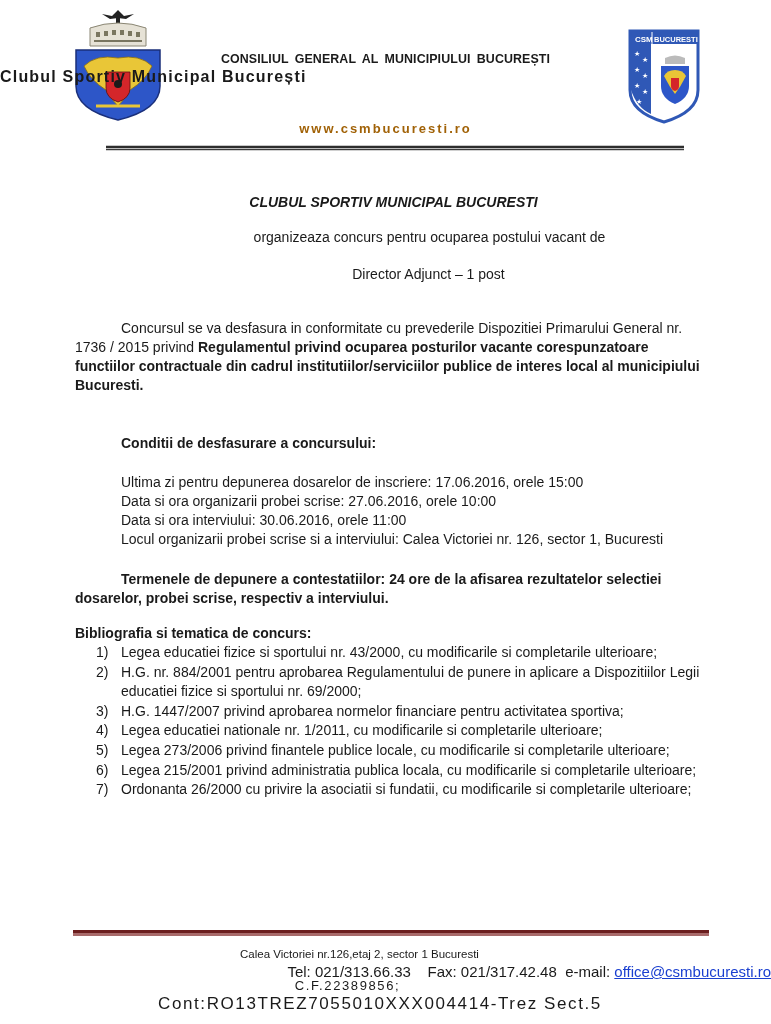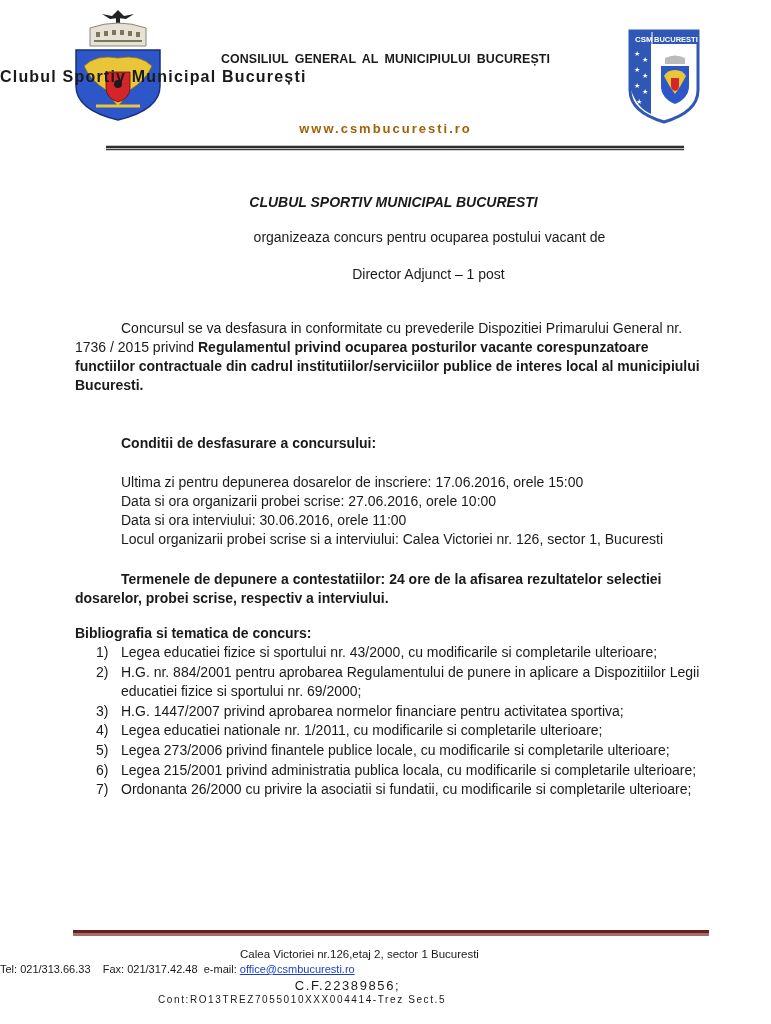--- a/index.html
+++ b/index.html
@@ -38,24 +38,24 @@
 
   .list { left: 96px; width: 640px; top: 643px; font-size: 14px; line-height: 19.6px;
           list-style: none; margin: 0; padding: 0; }
   .list li { position: relative; padding-left: 25px; }
   .list .num { position: absolute; left: 0; top: 0; }
 
   
   .ftr-sep { left: 73px; top: 930px; width: 636px; height: 6px;
              background: linear-gradient(#6b1e1e 0, #6b1e1e 3px, #a86a6a 3px, #a86a6a 6px); }
   .ftr1 { left: 0; width: 643px; top: 948px; text-align: center; font-size: 11.5px; margin-left: 38px; }
-  .ftr2 { left: 0; width: 771px; top: 963px; text-align: left; font-size: 11px; }
+  .ftr2 { left: 0; width: 771px; top: 963px; text-align: right; font-size: 15px; }
   .ftr2 a { color: #1a3fd0; text-decoration: underline; }
   .ftr3 { left: 0; width: 695px; top: 978px; text-align: center; font-size: 13px; letter-spacing: 1.6px; }
-  .ftr4 { left: 158px; top: 994px; font-size: 10px; letter-spacing: 1.6px; }
+  .ftr4 { left: 158px; top: 994px; font-size: 17px; letter-spacing: 1.6px; }
 </style>
 </head>
 <body>
 
 <div class="abs logo-left">
   <svg width="104" height="116" viewBox="0 0 104 116">
 
     <path d="M52 4 L46 10 L36 8 L44 13 L52 12 L60 13 L68 8 L58 10 Z" fill="#222"></path>
     <rect x="50" y="10" width="4" height="8" fill="#222"></rect>
 

